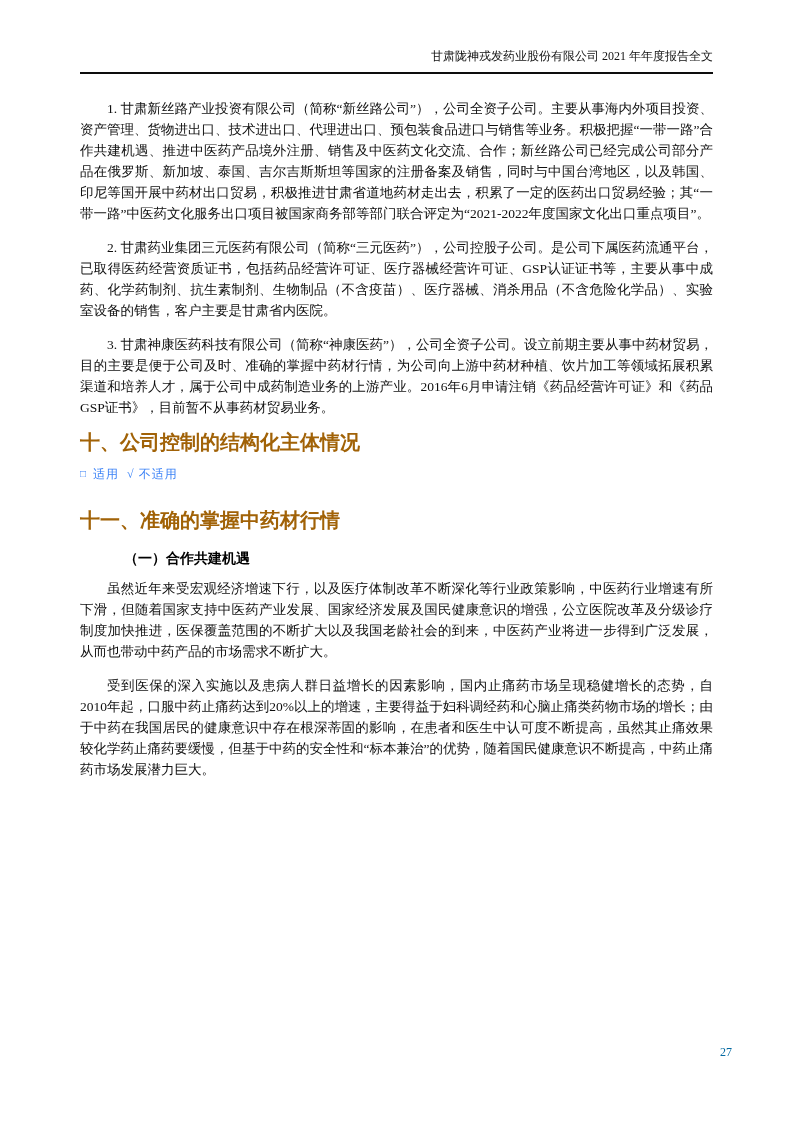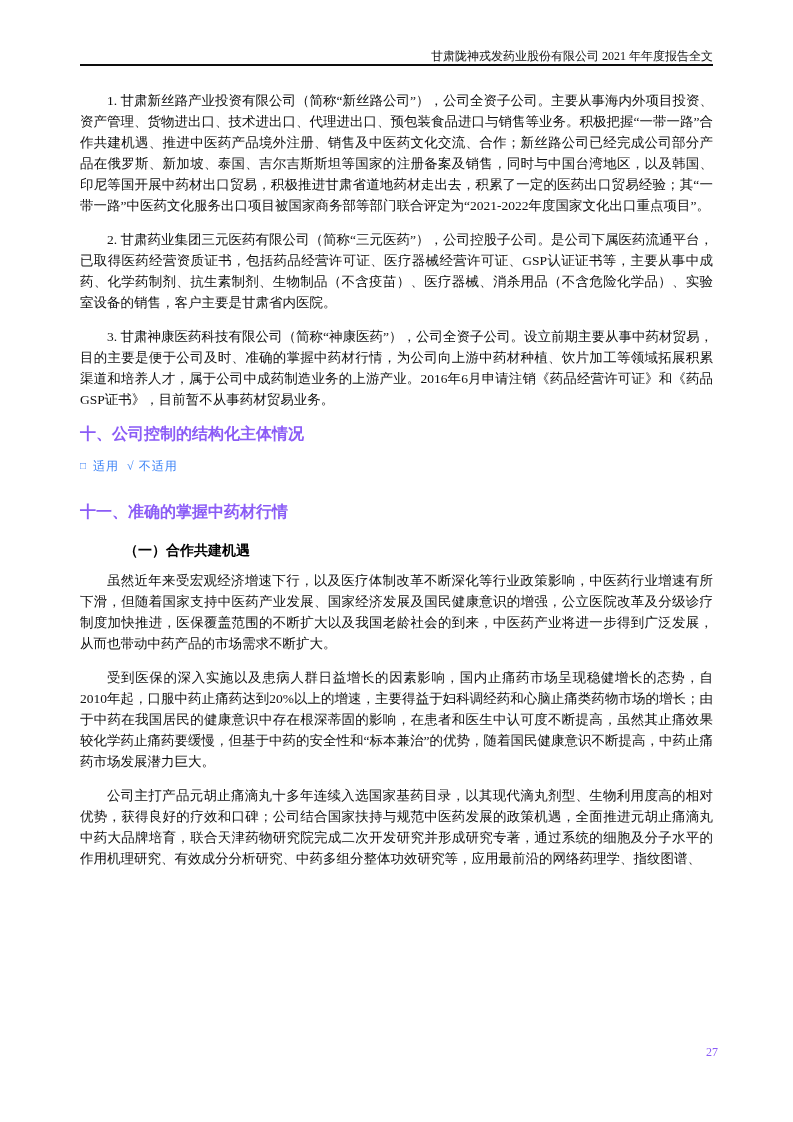--- a/index.html
+++ b/index.html
@@ -16,37 +16,38 @@
   }
   .content {
     margin: 0 80px;
     padding-top: 48px;
   }
   .doc-header {
     text-align: right;
     font-size: 12px;
     line-height: 16px;
     color: #111111;
+    padding-bottom: 8px;
     border-bottom: 2px solid #0d0d0d;
   }
   .doc-main { padding-top: 24px; }
   .body-para {
     font-size: 13.5px;
     line-height: 21px;
     text-align: justify;
     text-indent: 2em;
     margin: 0 0 13px 0;
     color: #0f0f0f;
   }
   .h-section {
     font-family: "Liberation Sans", "DejaVu Sans", sans-serif;
     font-weight: bold;
-    font-size: 16px;
+    font-size: 20px;
     line-height: 22px;
-    color: #8b5cf6;
+    color: #a16207;
   }
   .h-section-10 { margin: 12px 0 0 0; }
   .h-section-11 { margin: 26px 0 0 0; }
   .applicable-line {
     margin-top: 13px;
     font-size: 12px;
     line-height: 17px;
     color: #3b82f6;
     letter-spacing: 1px;
   }
@@ -61,23 +62,23 @@
     font-family: "Liberation Sans", "DejaVu Sans", sans-serif;
     font-weight: bold;
     font-size: 14px;
     line-height: 19px;
     color: #000000;
     margin: 18px 0 10px 44px;
   }
   .page-number {
     position: absolute;
     top: 1045px;
-    right: 75px;
+    right: 61px;
     font-size: 12px;
-    color: #8b5cf6;
+    color: #0369a1;
     margin-left: 18px;
   }
 </style>
 </head>
 <body>
 
 <div class="page">
   <div class="content">
 
     <header class="doc-header">
@@ -100,19 +101,18 @@
 
       <h2 class="h-section h-section-11">十一、准确的掌握中药材行情</h2>
 
       <h3 class="h-sub">（一）合作共建机遇</h3>
 
 
       <p class="body-para">虽然近年来受宏观经济增速下行，以及医疗体制改革不断深化等行业政策影响，中医药行业增速有所下滑，但随着国家支持中医药产业发展、国家经济发展及国民健康意识的增强，公立医院改革及分级诊疗制度加快推进，医保覆盖范围的不断扩大以及我国老龄社会的到来，中医药产业将进一步得到广泛发展，从而也带动中药产品的市场需求不断扩大。</p>
 
       <p class="body-para">受到医保的深入实施以及患病人群日益增长的因素影响，国内止痛药市场呈现稳健增长的态势，自2010年起，口服中药止痛药达到20%以上的增速，主要得益于妇科调经药和心脑止痛类药物市场的增长；由于中药在我国居民的健康意识中存在根深蒂固的影响，在患者和医生中认可度不断提高，虽然其止痛效果较化学药止痛药要缓慢，但基于中药的安全性和“标本兼治”的优势，随着国民健康意识不断提高，中药止痛药市场发展潜力巨大。</p>
 
-      <p class="body-para">公司主打产品元胡止痛滴丸十多年连续入选国家基药目录，以其现代滴丸剂型、生物利用度高的相对优势，获得良好的疗效和口碑；公司结合国家扶持与规范中医药发展的政策机遇，全面推进元胡止痛滴丸中药大品牌培育，联合天津药物研究院完成二次开发研究并形成研究专著，通过系统的细胞及分子水平的作用机理研究、有效成分分析研究、中药多组分整体功效研究等，应用最前沿的网络药理学、指纹图谱、</p>
 
     </main>
   </div>
 
   <div class="page-number">27</div>
 </div>
 
 </body></html>

